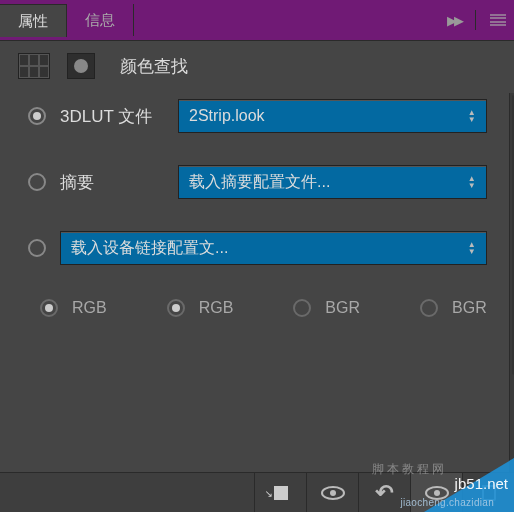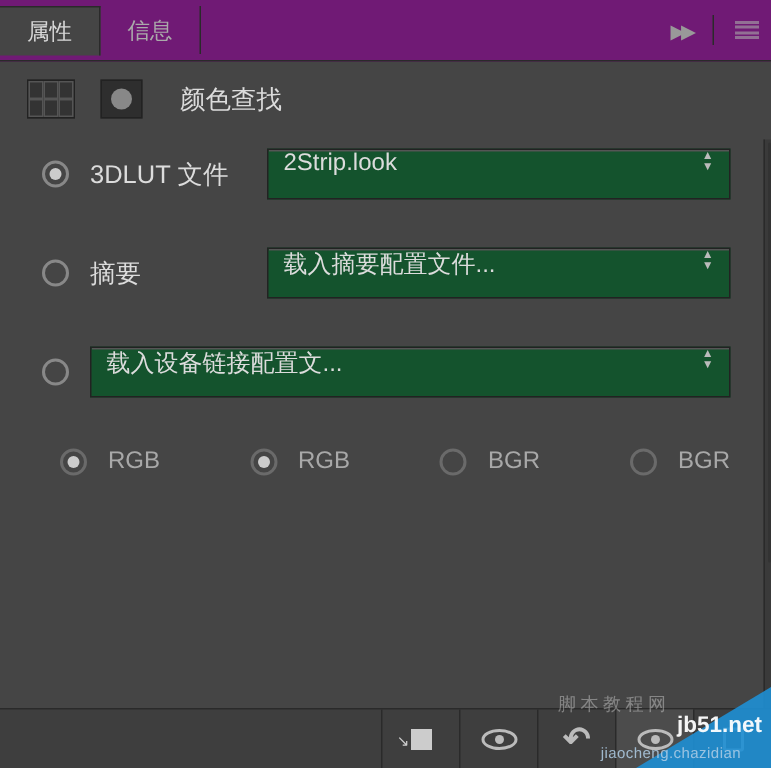--- a/index.html
+++ b/index.html
@@ -27,21 +27,21 @@
 .content { flex: 1; padding: 6px 22px 0 28px; }
 .scrollbar { width: 18px; background: #3a3a3a; border-left: 1px solid #2a2a2a; display: flex; flex-direction: column; }
 .scrollthumb { background: #5a5a5a; border: 1px solid #333; height: 280px; margin: 2px; border-radius: 2px; }
 
 .row { display: flex; align-items: center; margin-bottom: 32px; }
 .radio { width: 18px; height: 18px; border-radius: 50%; border: 2px solid #888; margin-right: 14px; display: flex; align-items: center; justify-content: center; flex-shrink: 0; }
 .radio.checked::after { content: ""; width: 8px; height: 8px; border-radius: 50%; background: #ccc; }
 .row-label { color: #dcdcdc; font-size: 17px; width: 118px; }
 .row-label.narrow { width: auto; }
 
-.select { flex: 1; background: #14532d; border: 1px solid #222; border-top-color: #222; border-left-color: #222; height: 34px; display: flex; padding: 0 10px; color: #dcdcdc; font-size: 16px; position: relative; box-shadow: inset 0 1px 0 #555; }
+.select { flex: 1; background: #0369a1; border: 1px solid #222; border-top-color: #222; border-left-color: #222; height: 34px; display: flex; align-items: center; padding: 0 10px; color: #dcdcdc; font-size: 16px; position: relative; box-shadow: inset 0 1px 0 #555; }
 .select-arrows { margin-left: auto; display: flex; flex-direction: column; color: #bbb; font-size: 8px; line-height: 7px; }
 
 .checkbox { width: 18px; height: 18px; border: 1px solid #222; background: #3a3a3a; margin-right: 14px; display: flex; align-items: center; justify-content: center; flex-shrink: 0; }
 .checkbox.checked::after { content: "✓"; color: #dcdcdc; font-size: 14px; font-weight: bold; }
 
 .radio-grid { display: grid; grid-template-columns: 1fr 1fr 1fr 1fr; gap: 14px 60px; margin-top: 34px; padding-left: 12px; }
 .radio-grid .item { display: flex; align-items: center; }
 .radio-grid .item span { color: #a8a8a8; font-size: 16px; }
 .radio-grid .radio { border-color: #6a6a6a; }
 
@@ -50,21 +50,21 @@
 .fbtn.hl { background: #4c4c4c; }
 .eye { width: 24px; height: 14px; border: 2px solid #bbb; border-radius: 70% 70% 70% 70%; position: relative; }
 .eye::after { content: ""; position: absolute; width: 6px; height: 6px; background: #bbb; border-radius: 50%; top: 2px; left: 7px; }
 .clip-sq { width: 14px; height: 14px; background: #ccc; position: relative; }
 .clip-arr { position: absolute; left: -9px; top: 2px; color: #ccc; font-size: 10px; }
 .undo { font-size: 22px; font-weight: bold; }
 .trash { width: 14px; height: 16px; border: 2px solid #bbb; border-radius: 0 0 2px 2px; position: relative; }
 
 .watermark-corner { position: absolute; bottom: 0; right: 0; width: 140px; height: 64px; pointer-events: none; }
 .wm-tri { position: absolute; bottom: 0; right: 0; width: 0; height: 0; border-left: 90px solid transparent; border-bottom: 54px solid #1e8fd4; opacity: 0.9; }
-.wm-text1 { position: absolute; bottom: 20px; right: 6px; color: #fff; font-size: 15px; font-weight: bold; opacity: 0.95; }
+.wm-text1 { position: absolute; bottom: 20px; right: 6px; color: #fff; font-size: 15px; font-weight: normal; opacity: 0.95; }
 .wm-text2 { position: absolute; bottom: 4px; right: 20px; color: #b0cee6; font-size: 10px; opacity: 0.85; letter-spacing: 0.3px; }
 .wm-text3 { position: absolute; bottom: 34px; left: -2px; color: rgba(255,255,255,0.35); font-size: 12px; letter-spacing: 3px; }
 </style>
 </head>
 <body>
 
 <div class="panel">
 
   <div class="tabs">
     <div class="tab active">属性</div>

